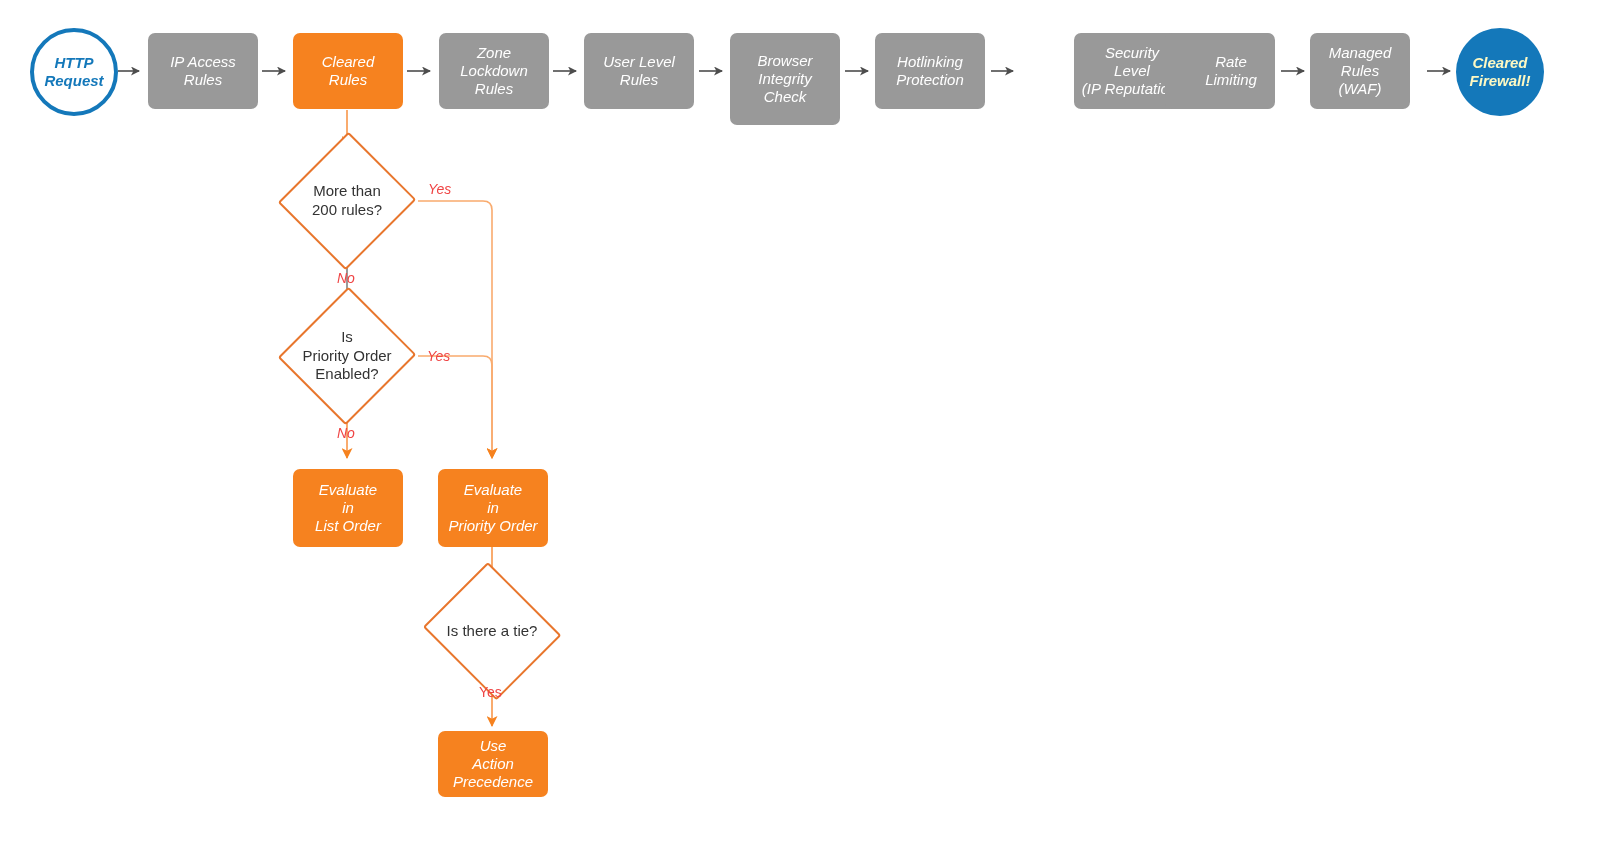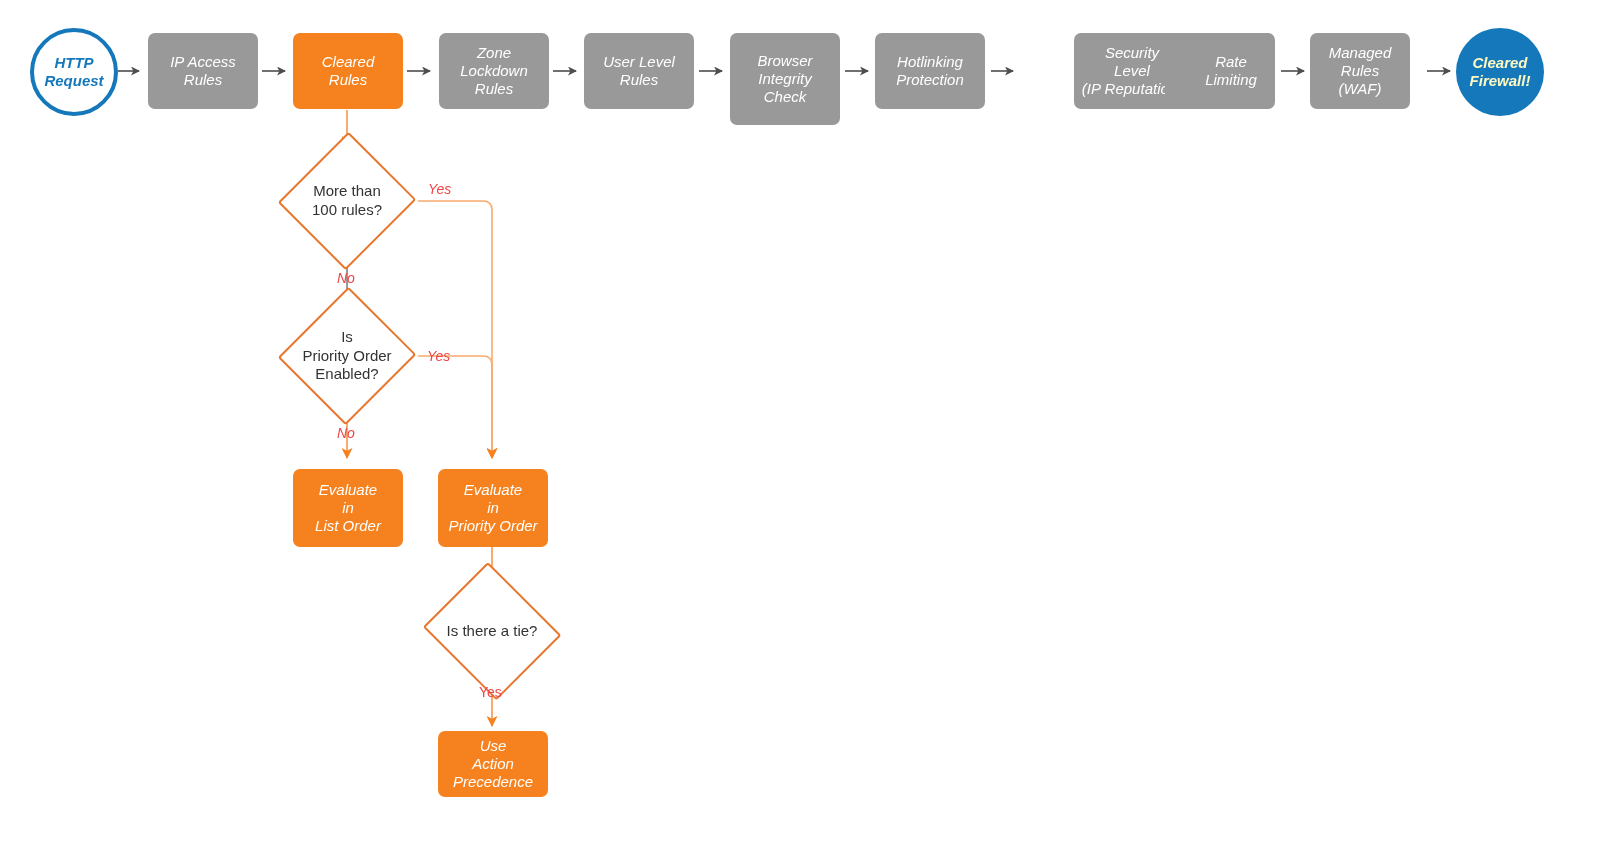--- a/index.html
+++ b/index.html
@@ -216,21 +216,21 @@
   </div>
 
   <div class="node circle filled" style="left:1456px; top:28px; width:88px; height:88px;">
     <span style="white-space:pre-line;">Cleared
 Firewall!</span>
   </div>
 
   <div class="node diamond" style="left:272px; top:146px; width:150px; height:110px;">
     <div class="dia-shape"></div>
     <div class="dia-label">More than
-100 rules?</div>
+200 rules?</div>
   </div>
 
   <div class="node diamond" style="left:272px; top:301px; width:150px; height:110px;">
     <div class="dia-shape"></div>
     <div class="dia-label">Is
 Priority Order
 Enabled?</div>
   </div>
 
   <div class="node diamond" style="left:418px; top:585px; width:148px; height:92px;">

